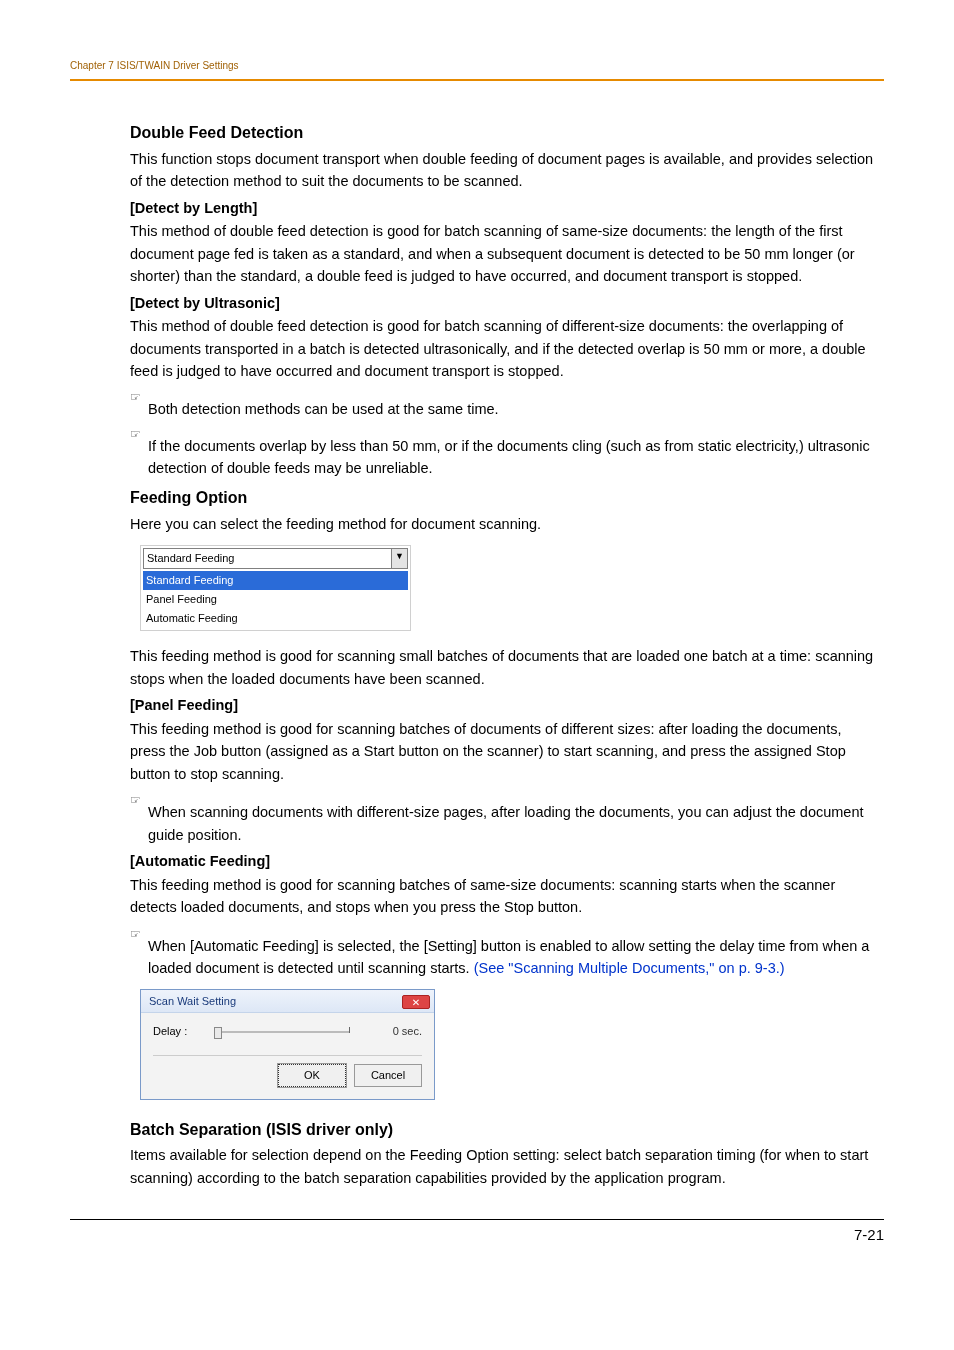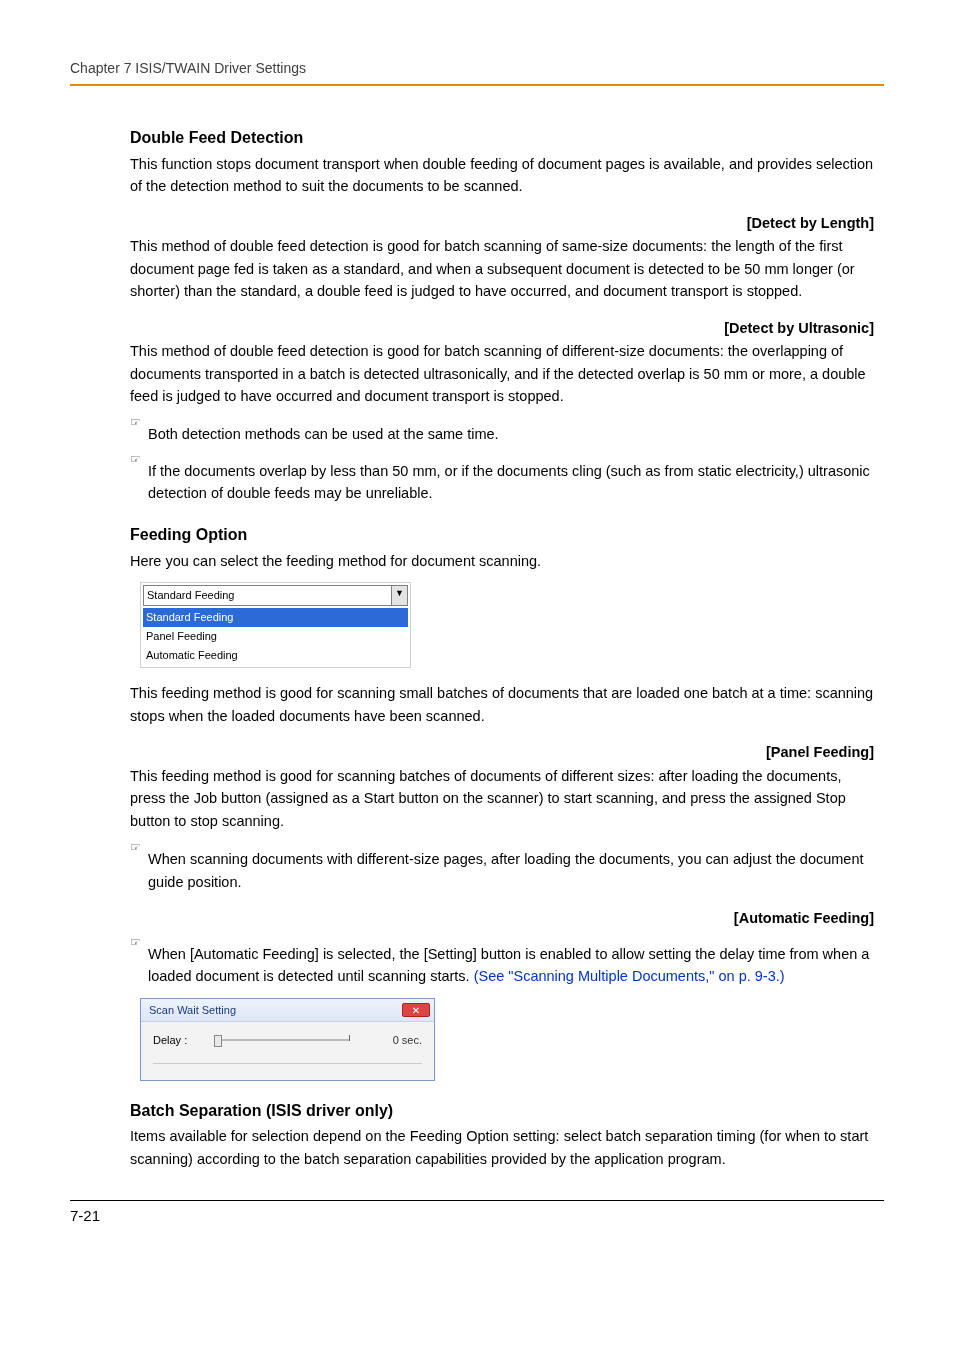--- a/index.html
+++ b/index.html
@@ -7,22 +7,22 @@
     margin: 0;
     font-family: Arial, Helvetica, sans-serif;
     background: #fff;
     color: #000;
     width: 954px;
   }
   .page {
     padding: 60px 70px 40px 70px;
   }
   .header-line {
-    color: #404040;
-    font-size: 14px;
+    color: #a16207;
+    font-size: 10px;
     padding-bottom: 8px;
   }
   .orange-rule {
     border: none;
     border-top: 2px solid #e68a00;
     margin: 0 0 40px 0;
   }
   .content {
     margin-left: 60px;
     margin-right: 10px;
@@ -31,23 +31,22 @@
   }
   .h3 {
     font-weight: bold;
     font-size: 16px;
     margin-top: 6px;
     margin-bottom: 2px;
   }
   .sub-bold {
     font-weight: bold;
     font-size: 14.5px;
-    margin-top: 14px;
+    margin-top: 4px;
     margin-bottom: 1px;
-    text-align: right;
   }
   .para {
     margin: 0 0 4px 0;
   }
   .note-row {
     display: flex;
     align-items: flex-start;
     margin-bottom: 2px;
   }
   .note-icon {
@@ -192,21 +191,21 @@
     border: 1px dotted #333;
     outline: 1px solid #999;
   }
 
   .footer-rule {
     border: none;
     border-top: 1px solid #000;
     margin: 30px 0 6px 0;
   }
   .page-num {
-    text-align: left;
+    text-align: right;
     font-size: 15px;
     padding-bottom: 20px;
   }
 </style>
 </head>
 <body>
 
 <div class="page">
 
   <div class="header-line">Chapter 7   ISIS/TWAIN Driver Settings</div>
@@ -225,21 +224,21 @@
 
     <div class="note-row">
       <span class="note-icon">☞</span>
       <span class="note-text">Both detection methods can be used at the same time.</span>
     </div>
     <div class="note-row">
       <span class="note-icon">☞</span>
       <span class="note-text">If the documents overlap by less than 50 mm, or if the documents cling (such as from static electricity,) ultrasonic detection of double feeds may be unreliable.</span>
     </div>
 
-    <div class="h3" style="margin-top:18px">Feeding Option</div>
+    <div class="h3" style="margin-top:6px">Feeding Option</div>
     <p class="para">Here you can select the feeding method for document scanning.</p>
 
     <div class="dropdown-shot">
       <div class="dd-selected">
         <span class="dd-selected-text">Standard Feeding</span>
         <span class="dd-arrow">▼</span>
       </div>
       <div class="dd-list">
         <div class="dd-item sel">Standard Feeding</div>
         <div class="dd-item">Panel Feeding</div>
@@ -250,20 +249,21 @@
     <p class="para">This feeding method is good for scanning small batches of documents that are loaded one batch at a time: scanning stops when the loaded documents have been scanned.</p>
 
     <div class="sub-bold">[Panel Feeding]</div>
     <p class="para">This feeding method is good for scanning batches of documents of different sizes: after loading the documents, press the Job button (assigned as a Start button on the scanner) to start scanning, and press the assigned Stop button to stop scanning.</p>
     <div class="note-row">
       <span class="note-icon">☞</span>
       <span class="note-text">When scanning documents with different-size pages, after loading the documents, you can adjust the document guide position.</span>
     </div>
 
     <div class="sub-bold">[Automatic Feeding]</div>
+    <p class="para">This feeding method is good for scanning batches of same-size documents: scanning starts when the scanner detects loaded documents, and stops when you press the Stop button.</p>
     <div class="note-row">
       <span class="note-icon">☞</span>
       <span class="note-text">
         <span>When [Automatic Feeding] is selected, the [Setting] button is enabled to allow setting the delay time from when a loaded document is detected until scanning starts. </span>
         <span class="link">(See "Scanning Multiple Documents," on p. 9-3.)</span>
       </span>
     </div>
 
     <div class="dialog-shot">
       <div class="dlg-title">
@@ -275,20 +275,24 @@
           <span>Delay :</span>
           <div class="slider">
             <div class="slider-track"></div>
             <div class="slider-tickL"></div>
             <div class="slider-tickR"></div>
             <div class="slider-thumb"></div>
           </div>
           <span class="dlg-val">0 sec.</span>
         </div>
         <hr class="dlg-hr">
+        <div class="dlg-btns">
+          <div class="dlg-btn default">OK</div>
+          <div class="dlg-btn">Cancel</div>
+        </div>
       </div>
     </div>
 
     <div class="h3"> Batch Separation (ISIS driver only)</div>
     <p class="para">Items available for selection depend on the Feeding Option setting: select batch separation timing (for when to start scanning) according to the batch separation capabilities provided by the application program.</p>
 
   </div>
 
   <hr class="footer-rule">
   <div class="page-num">7-21</div>

